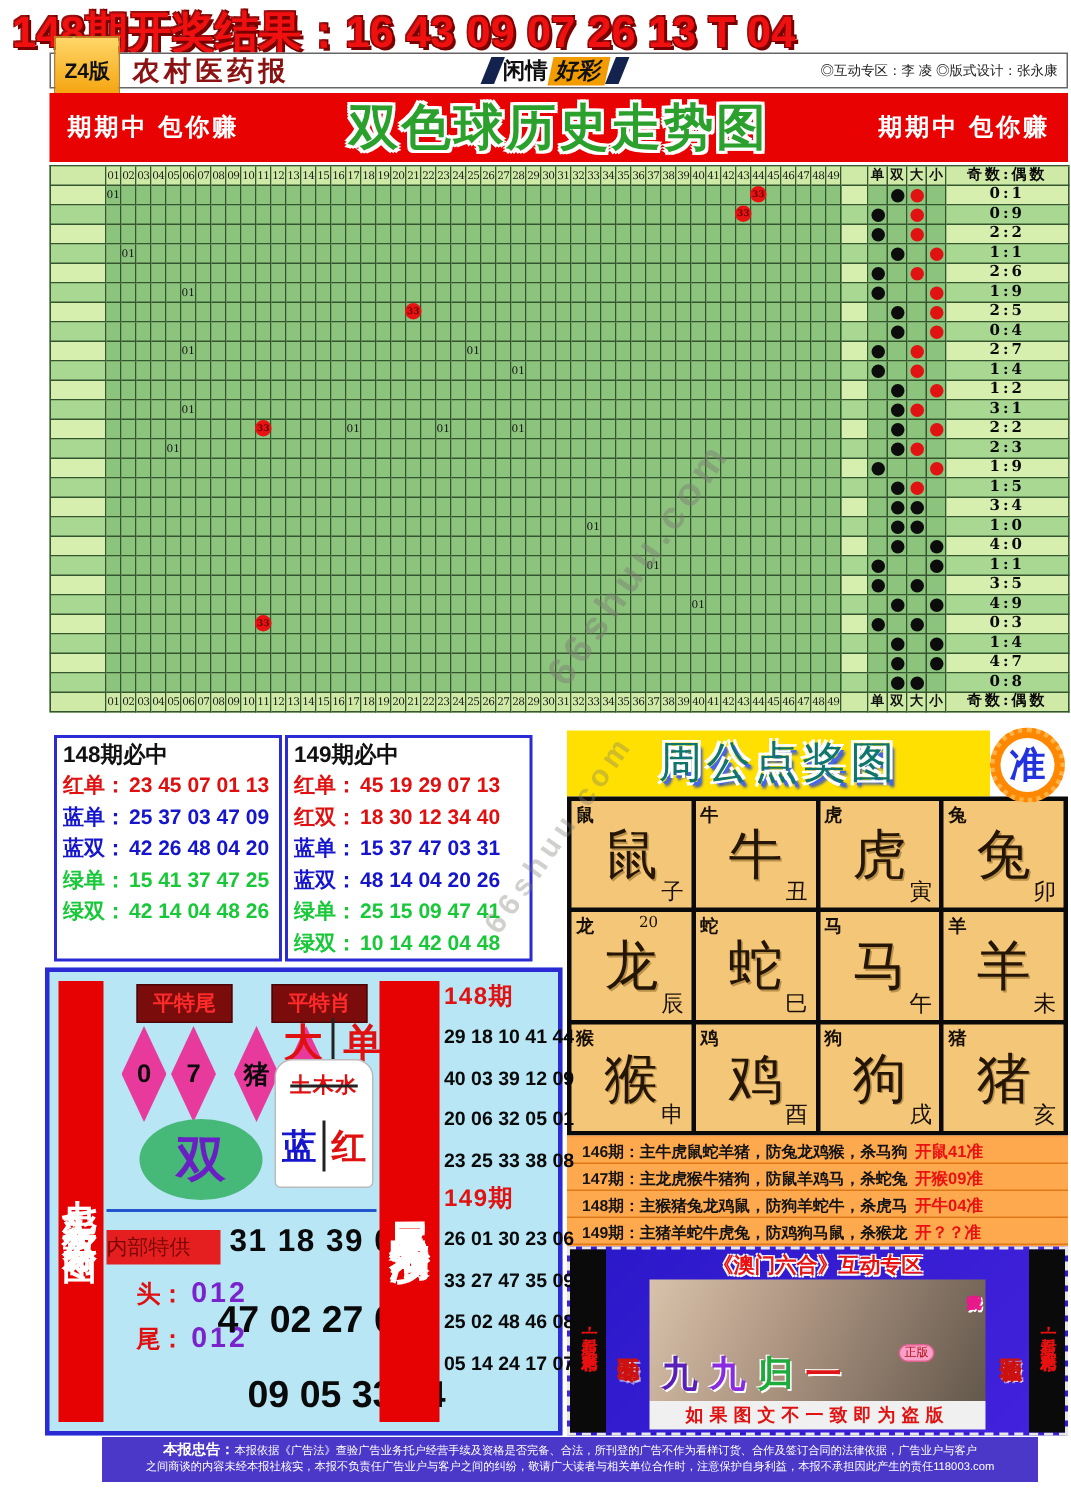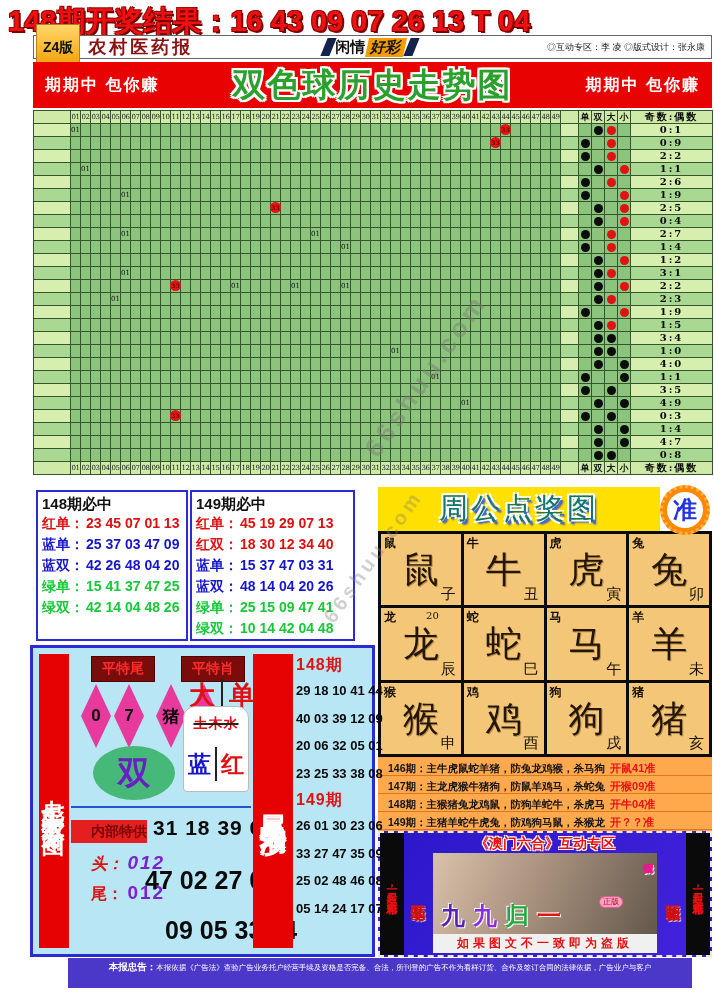--- a/index.html
+++ b/index.html
@@ -137,24 +137,24 @@
   #tumushui{margin-top:8px;font-size:14px;font-weight:bold;color:#e01010;
     text-decoration:line-through;text-decoration-color:#222;text-decoration-thickness:2px;letter-spacing:1px;}
   #lanhong{margin-top:14px;display:flex;align-items:center;justify-content:center;}
   #lan{font-size:23px;font-weight:bold;color:#1515cc;padding:0 4px;}
   #hong{font-size:23px;font-weight:bold;color:#e01010;padding:0 4px;}
   #ellipse{position:absolute;left:60px;top:98px;width:82px;height:54px;background:#46b878;border-radius:50%;
     display:flex;align-items:center;justify-content:center;}
   #shuang{font-size:33px;font-weight:bold;color:#6a1fc4;font-family:"DejaVu Serif",serif;}
   #hdivider{position:absolute;left:38px;top:158px;width:180px;height:0;border-top:2px solid #2255cc;}
   #neibu{position:absolute;left:38px;top:172px;width:76px;height:23px;background:#e51f1f;
-    color:#7a0505;font-size:14px;font-weight:bold;text-align:right;line-height:23px;}
+    color:#7a0505;font-size:14px;font-weight:normal;text-align:left;line-height:23px;}
   #neibu-nums{position:absolute;left:120px;top:168px;font-size:21px;font-weight:bold;color:#0a0a0a;letter-spacing:1px;}
   .touwei{position:absolute;left:58px;white-space:nowrap;}
-  #tou-line{top:204px;font-style:italic;}
+  #tou-line{top:204px;}
   #wei-line{top:234px;}
   .tw-label{font-size:16px;font-weight:bold;color:#e01010;}
   .tw-val{font-size:19px;font-weight:bold;color:#7a22cc;letter-spacing:2px;}
   #nums2{position:absolute;left:112px;top:218px;font-size:25px;font-weight:bold;color:#0a0a0a;}
   #nums3{position:absolute;left:132px;top:268px;font-size:25px;font-weight:bold;color:#0a0a0a;}
 
   
   #ww-banner{left:220px;top:6px;width:40px;height:294px;font-size:27px;letter-spacing:2px;}
   #ww-col{position:absolute;left:263px;top:4px;width:76px;}
   .wtitle{height:25px;line-height:25px;font-size:16px;font-weight:bold;color:#e01212;letter-spacing:1px;}
@@ -2104,15 +2104,16 @@
         <div class="wtitle">149期</div>
         <div class="wrow">26 01 30 23 06</div>
         <div class="wrow">33 27 47 35 09</div>
         <div class="wrow">25 02 48 46 08</div>
         <div class="wrow">05 14 24 17 07</div>
       </div>
   </div>
 
   <div class="abs" id="footer-bar">
     <span id="footer-bold">本报忠告：</span><span>本报依据《广告法》查验广告业务托户经营手续及资格是否完备、合法，所刊登的广告不作为看样订货、合作及签订合同的法律依据，广告业户与客户</span><br>
+    <span>之间商谈的内容未经本报社核实，本报不负责任广告业户与客户之间的纠纷，敬请广大读者与相关单位合作时，注意保护自身利益，本报不承担因此产生的责任118003.com</span>
   </div>
 
 </div>
 
 </body></html>

